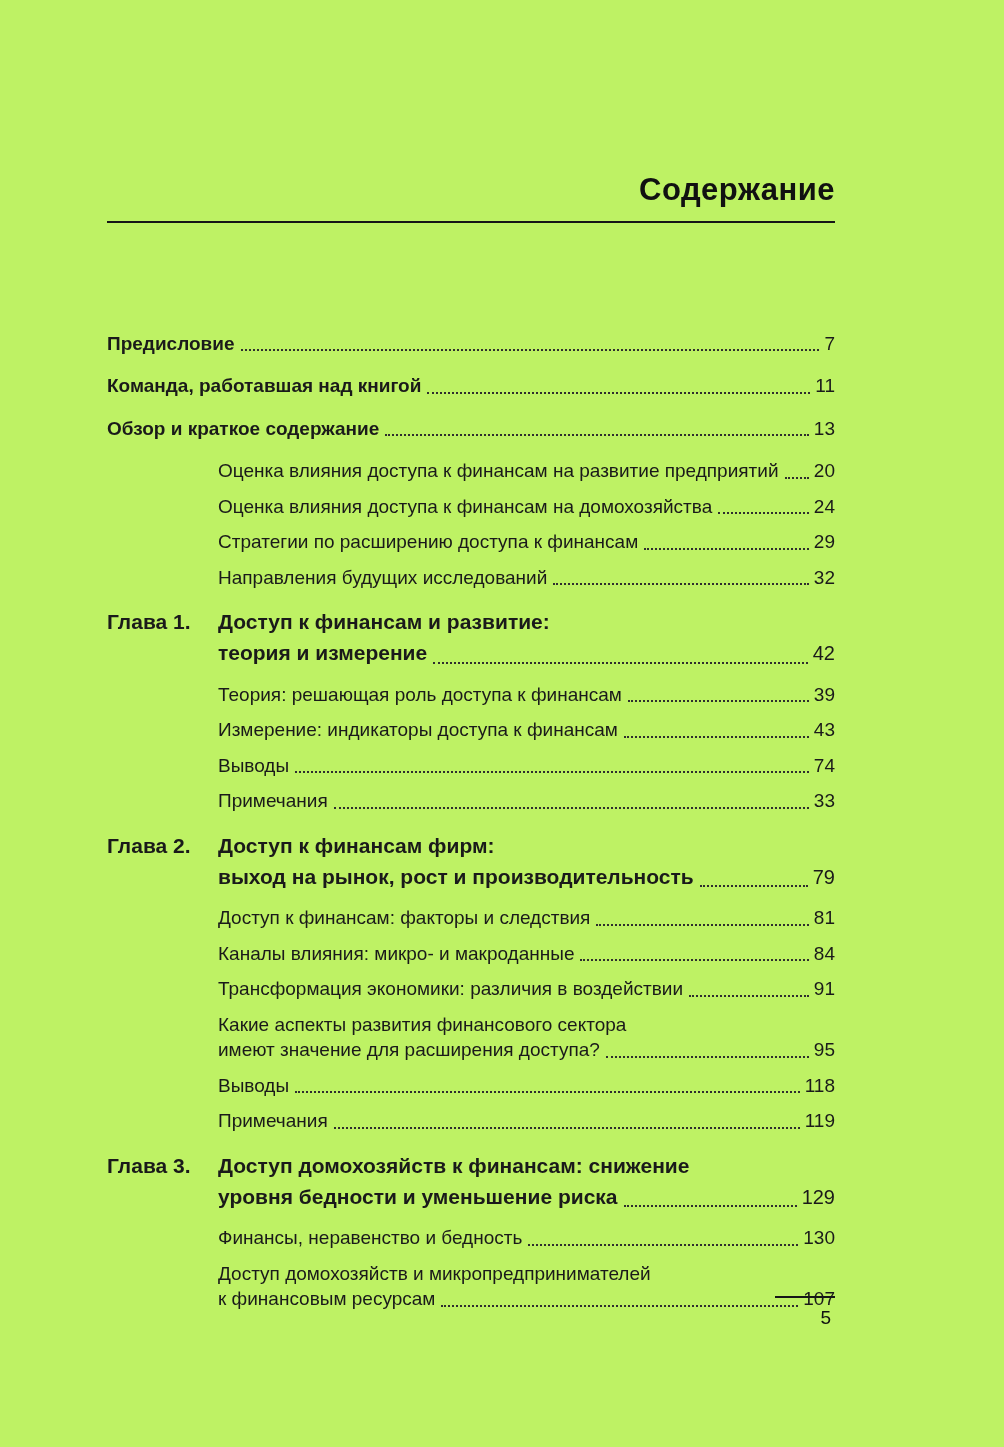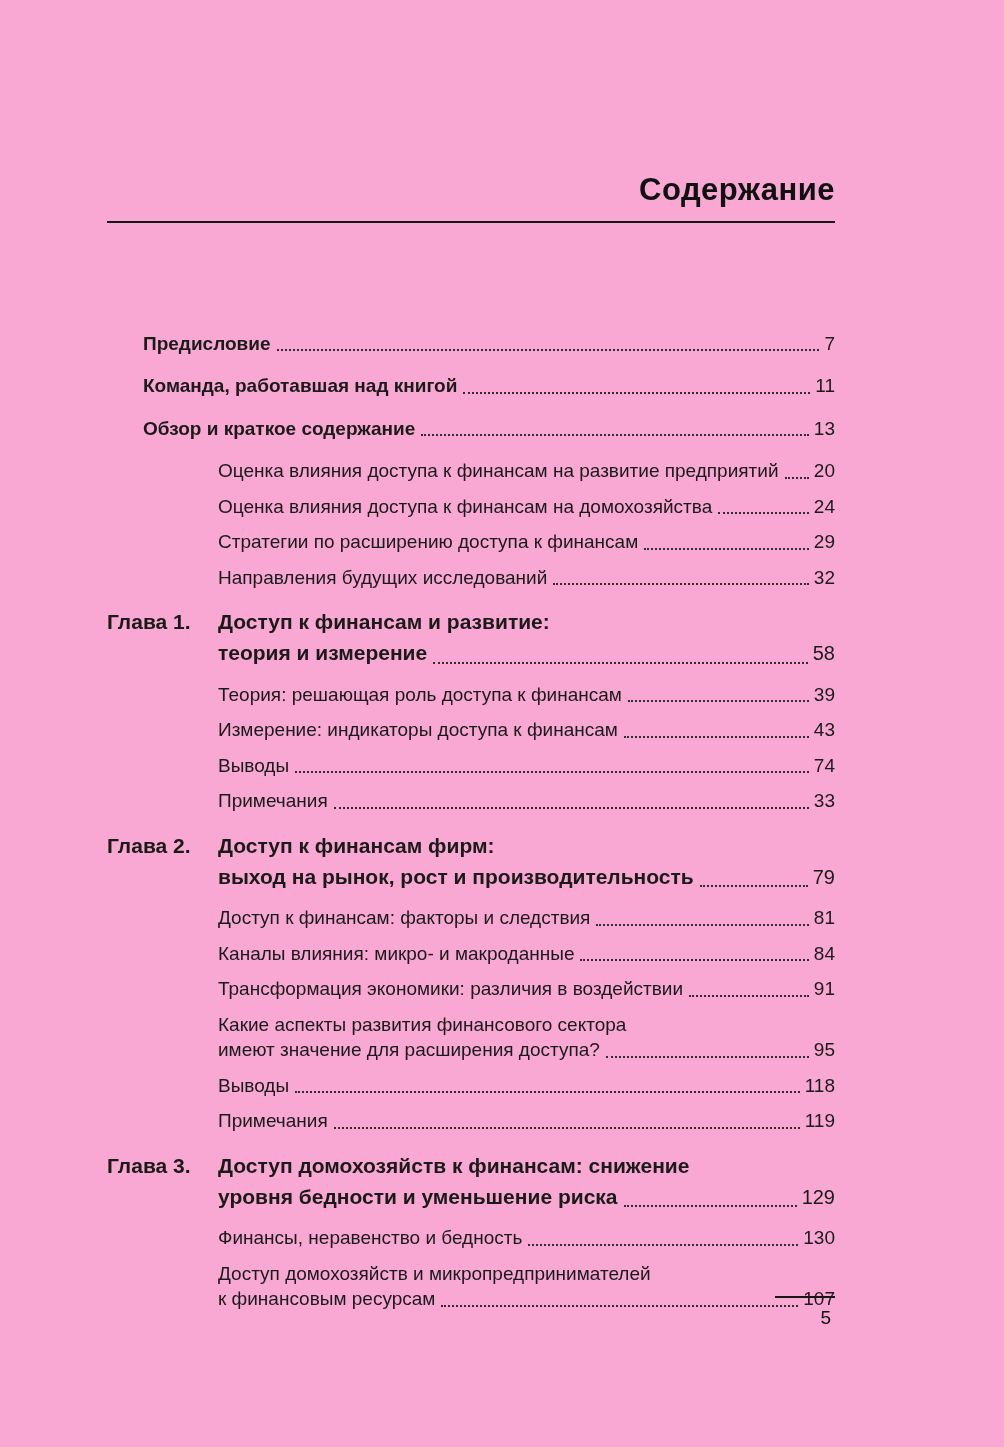--- a/index.html
+++ b/index.html
@@ -4,21 +4,21 @@
 <style>
   html, body {
     margin: 0;
     padding: 0;
     background: #ffffff;
   }
   .page {
     position: relative;
     width: 1004px;
     height: 1447px;
-    background: #f9a8d4;
+    background: #bef264;
     font-family: "Liberation Sans", sans-serif;
     color: #1a1a1a;
     overflow: hidden;
   }
   .content {
     position: absolute;
     left: 107px;
     top: 0;
     width: 728px;
   }
@@ -39,21 +39,20 @@
     margin-top: 108px;
   }
   .entry {
     font-size: 19px;
     line-height: 1.34;
     margin-bottom: 10px;
   }
   .entry.front {
     font-weight: 700;
     margin-bottom: 17px;
-    margin-left: 36px;
   }
   .entry.sub {
     padding-left: 111px;
     font-weight: 400;
   }
   .entry.chapter {
     font-size: 21px;
     font-weight: 700;
     line-height: 1.48;
     margin-top: 16px;
@@ -166,21 +165,21 @@
           </div>
         </div>
         <div class="entry chapter">
           <div class="row">
             <span class="prefix">Глава 1.</span>
             <span class="line-text">Доступ к финансам и развитие:</span>
           </div>
           <div class="row cont">
             <span class="line-text">теория и измерение</span>
             <span class="dots"></span>
-            <span class="pagenum">58</span>
+            <span class="pagenum">42</span>
           </div>
         </div>
         <div class="entry sub">
           <div class="row">
             <span class="line-text">Теория: решающая роль доступа к финансам</span>
             <span class="dots"></span>
             <span class="pagenum">39</span>
           </div>
         </div>
         <div class="entry sub">

